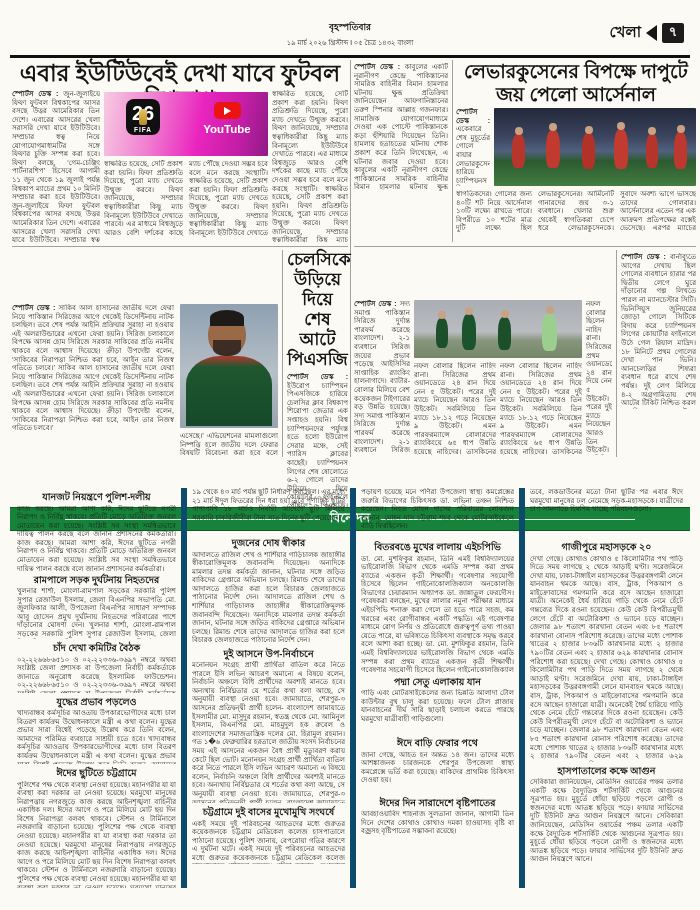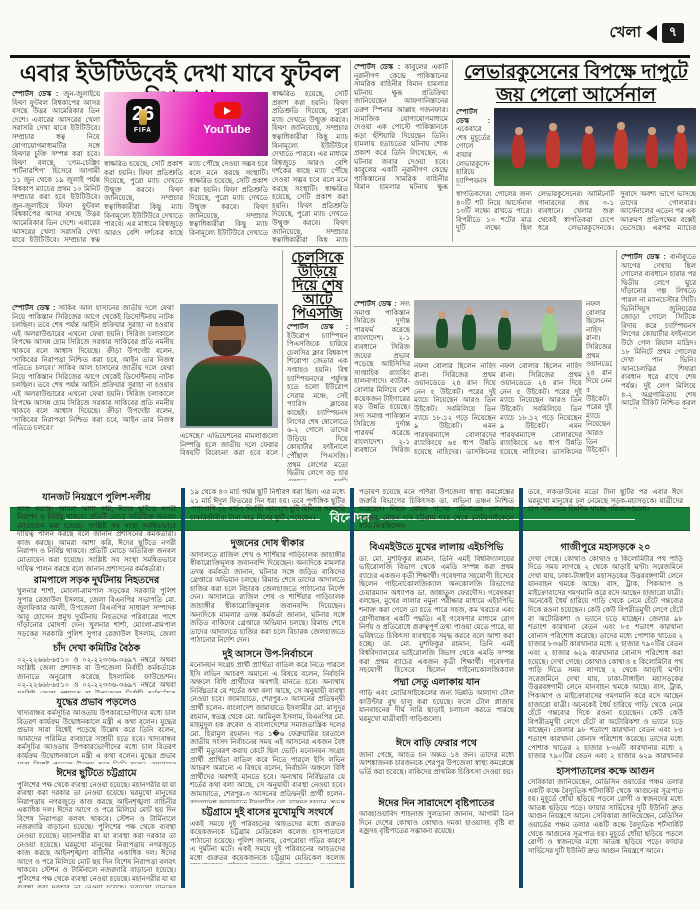--- a/index.html
+++ b/index.html
@@ -28,21 +28,21 @@
   .hl-xl{font-size:23px;line-height:26px;font-weight:900;text-align:center;}
   .hl-lg{font-size:19px;line-height:23px;font-weight:900;text-align:center;}
   .hl-md{font-size:12.5px;line-height:15px;font-weight:bold;text-align:center;}
   .sub-h{font-size:9.5px;line-height:11.5px;font-weight:bold;text-align:center;margin:3px 0 2px;}
   .vline{position:absolute;width:1px;background:#a3a19b;}
   .hline{position:absolute;height:1px;background:#a3a19b;}
   .abs{position:absolute;}
   
   .photo{position:absolute;overflow:hidden;border-radius:1px;}
   .ph-fifa{background:linear-gradient(100deg,#f7cbe2 0%,#f07ed0 30%,#ea25bf 58%,#c21ea5 82%,#8e1b86 100%);}
-  .fifa-logo{position:absolute;left:22px;top:7px;width:34px;height:44px;background:#101010;
+  .fifa-logo{position:absolute;left:22px;top:7px;width:34px;height:36px;background:#101010;
              border-radius:8px;color:#fff;text-align:center;}
   .fifa-logo .n26{font-size:20px;font-weight:900;line-height:24px;margin-top:2px;}
   .fifa-logo .cup{position:absolute;left:13px;top:10px;width:8px;height:16px;
                   background:linear-gradient(180deg,#e8c35a,#b98a2e);border-radius:40% 40% 20% 20%;}
   .fifa-logo .fifatxt{font-size:6.5px;font-weight:bold;letter-spacing:1px;margin-top:1px;}
   .yt{position:absolute;left:92px;top:10px;width:62px;text-align:center;}
   .yt .btn{width:27px;height:17px;background:#ec1313;border-radius:5px;margin:0 auto;
            display:flex;align-items:center;justify-content:center;}
   .yt .play{width:0;height:0;border-left:7px solid #fff;border-top:4.5px solid transparent;
             border-bottom:4.5px solid transparent;}
@@ -62,28 +62,32 @@
                   border-radius:0 0 45% 45%;background:rgba(30,26,24,.75);}
   .body-sk{position:absolute;left:6px;top:52px;width:86px;height:70px;border-radius:40% 40% 0 0;
            background:linear-gradient(180deg,#b03a2e 0%,#1f5730 16%,#16492a 100%);}
   .banner{position:absolute;left:10px;top:462px;width:680px;height:22px;background:#17833a;
           border-top:1px solid #0d5a26;border-bottom:1px solid #0d5a26;color:#fff;
           display:flex;align-items:center;justify-content:center;font-size:12.5px;font-weight:bold;margin-top:45px;}
   .banner .ln{height:1px;background:rgba(255,255,255,.9);width:255px;margin:0 10px;}
   
   .bottom{position:absolute;left:12px;top:488px;width:678px;height:400px;display:flex;}
   .bcol{width:169px;padding:0 5px;box-sizing:border-box;overflow:hidden;height:400px;}
-  .bcol + .bcol{border-left:4px solid #0c4a6e;}
+  .bcol + .bcol{border-left:6px solid #0c4a6e;}
 </style>
 </head>
 <body>
 
 <div class="page">
 
   <div class="hdr">
+    <div class="dateline">
+      <div class="day">বৃহস্পতিবার</div>
+      <div class="dt">১৯ মার্চ ২০২৬ খ্রিস্টাব্দ ǀ ০৫ চৈত্র ১৪৩২ বাংলা</div>
+    </div>
     <div class="badge">
       <span class="lbl">খেলা</span>
       <span class="tri"></span>
       <span class="pg">৭</span>
     </div>
   </div>
   <div class="mainrule"></div>
 
   <div class="abs" style="left:12px;top:60px;width:336px;height:182px;">
     <div class="hl-xl">এবার ইউটিউবেই দেখা যাবে ফুটবল বিশ্বকাপ</div>
@@ -108,21 +112,21 @@
       <div class="bt abs" style="left:260px;top:0;width:76px;height:152px;">স্বাক্ষরিত হয়েছে, সেটি প্রকাশ করা হয়নি। ফিফা প্রতিশ্রুতি দিয়েছে, পুরো ম্যাচ দেখতে উন্মুক্ত করবে। ফিফা জানিয়েছে, সম্প্রচার স্বত্বাধিকারীরা কিছু ম্যাচ বিনামূল্যে ইউটিউবে দেখাতে পারবে। এর মাধ্যমে বিশ্বজুড়ে আরও বেশি দর্শকের কাছে ম্যাচ পৌঁছে দেওয়া সম্ভব হবে বলে মনে করছে সংস্থাটি। স্বাক্ষরিত হয়েছে, সেটি প্রকাশ করা হয়নি। ফিফা প্রতিশ্রুতি দিয়েছে, পুরো ম্যাচ দেখতে উন্মুক্ত করবে। ফিফা জানিয়েছে, সম্প্রচার স্বত্বাধিকারীরা কিছু ম্যাচ বিনামূল্যে ইউটিউবে দেখাতে পারবে। এর মাধ্যমে বিশ্বজুড়ে আরও বেশি দর্শকের কাছে ম্যাচ পৌঁছে দেওয়া সম্ভব হবে বলে মনে করছে সংস্থাটি।</div>
     </div>
   </div>
 
   <div class="abs" style="left:354px;top:60px;width:94px;height:180px;">
     <div class="bt" style="height:128px;margin-top:3px;">
       <b class="byl">স্পোর্টস ডেস্ক :</b> <span>কাবুলের একটি নূরানীগণ কেন্দ্রে পাকিস্তানের সামরিক বাহিনীর বিমান হামলার ঘটনায় ক্ষুব্ধ প্রতিক্রিয়া জানিয়েছেন আফগানিস্তানের তরুণ স্পিনার আল্লাহ গজনফার। সামাজিক যোগাযোগমাধ্যমে দেওয়া এক পোস্টে পাকিস্তানকে কড়া হুঁশিয়ারি দিয়েছেন তিনি। হামলায় হতাহতের ঘটনায় শোক প্রকাশ করে তিনি লিখেছেন, এ ঘটনার জবাব দেওয়া হবে। কাবুলের একটি নূরানীগণ কেন্দ্রে পাকিস্তানের সামরিক বাহিনীর বিমান হামলার ঘটনায় ক্ষুব্ধ প্রতিক্রিয়া জানিয়েছেন আফগানিস্তানের তরুণ স্পিনার আল্লাহ গজনফার। সামাজিক যোগাযোগমাধ্যমে দেওয়া এক পোস্টে পাকিস্তানকে কড়া হুঁশিয়ারি দিয়েছেন তিনি। হামলায় হতাহতের ঘটনায় শোক প্রকাশ করে তিনি লিখেছেন, এ ঘটনার জবাব দেওয়া হবে।</span>
     </div>
   </div>
 
-  <div class="abs" style="left:456px;top:60px;width:240px;height:180px;text-decoration:underline;">
+  <div class="abs" style="left:456px;top:60px;width:240px;height:180px;">
     <div class="hl-lg">লেভারকুসেনের বিপক্ষে দাপুটে জয় পেলো আর্সেনাল</div>
     <div class="abs" style="left:0;top:48px;width:240px;height:78px;">
       <div class="bt abs" style="left:0;top:0;width:34px;height:78px;">
         <b class="byl">স্পোর্টস ডেস্ক :</b> <span>একেবারে শেষ মুহূর্তের গোলে বায়ার লেভারকুসেনকে হারিয়ে চ্যাম্পিয়নস লিগে জয় পেলো আর্সেনাল। ঘরের মাঠে শুরু থেকেই আধিপত্য ধরে রাখে মিকেল আরতেতার দল।</span>
       </div>
       <div class="photo ph-arsenal" style="left:38px;top:0;width:202px;height:78px;">
         <span class="figure" style="left:18px;top:26px;width:13px;height:34px;background:#b8352c;"></span>
         <span class="figure" style="left:52px;top:22px;width:14px;height:38px;background:#c03a30;"></span>
         <span class="figure" style="left:88px;top:25px;width:13px;height:36px;background:#b23128;"></span>
         <span class="figure" style="left:120px;top:21px;width:14px;height:40px;background:#c23b31;"></span>
@@ -147,21 +151,21 @@
       </div>
       <div class="photo ph-shakib" style="left:168px;top:0;width:98px;height:124px;">
         <div class="head-sk"></div>
         <div class="body-sk"></div>
       </div>
       <div class="bt abs" style="left:168px;top:128px;width:98px;height:25px;">এসেছে।’ এভিয়েশনের মামলাগুলো নিষ্পত্তি হলে জাতীয় দলে ফেরার বিষয়টি বিবেচনা করা হবে বলে জানানো হয়েছে।</div>
     </div>
   </div>
 
   <div class="abs" style="left:287px;top:250px;width:61px;height:207px;">
-    <div class="hl-md" style="font-size:14px;line-height:14px;text-decoration:underline;">চেলসিকে উড়িয়ে দিয়ে শেষ আটে পিএসজি</div>
+    <div class="hl-md" style="font-size:17px;line-height:20px;">চেলসিকে উড়িয়ে দিয়ে শেষ আটে পিএসজি</div>
     <div class="bt" style="height:158px;margin-top:3px;">
       <b class="byl">স্পোর্টস ডেস্ক :</b> <span>ইউরোপ চ্যাম্পিয়ন পিএসজিকে হারিয়ে চেলসির ক্লাব বিশ্বকাপ শিরোপা জেতার এক সপ্তাহও হয়নি। বিশ্ব চ্যাম্পিয়নদের পর্যুদস্ত হতে হলো ইউরোপ সেরার মঞ্চে, সেই প্যারিস ক্লাবের কাছেই। চ্যাম্পিয়নস লিগের শেষ ষোলোতে ৬-২ গোলে তাদের উড়িয়ে দিয়ে কোয়ার্টার ফাইনালে পৌঁছাল পিএসজি। প্রথম লেগের মতো দ্বিতীয় লেগে বড় হার দেখতে হয়নি চেলসিকে। কিন্তু দুই লেগ মিলিয়ে বিধ্বস্ত হলো তারা। পার্ক দে প্রিন্সেসে ৫-২ গোলে হেরেছিল চেলসি। ইউরোপ চ্যাম্পিয়ন পিএসজিকে হারিয়ে চেলসির ক্লাব বিশ্বকাপ শিরোপা জেতার এক সপ্তাহও হয়নি। বিশ্ব চ্যাম্পিয়নদের পর্যুদস্ত হতে হলো ইউরোপ সেরার মঞ্চে, সেই প্যারিস ক্লাবের কাছেই। চ্যাম্পিয়নস লিগের শেষ ষোলোতে ৬-২ গোলে তাদের উড়িয়ে দিয়ে কোয়ার্টার ফাইনালে পৌঁছাল পিএসজি। প্রথম লেগের মতো দ্বিতীয় লেগে বড় হার দেখতে হয়নি চেলসিকে। কিন্তু দুই লেগ মিলিয়ে বিধ্বস্ত হলো তারা। পার্ক দে প্রিন্সেসে ৫-২ গোলে হেরেছিল চেলসি।</span>
     </div>
   </div>
 
   <div class="abs" style="left:354px;top:250px;width:258px;height:207px;">
     <div class="abs" style="left:0;top:50px;width:258px;height:155px;">
       <div class="bt abs" style="left:0;top:0;width:56px;height:155px;">
         <b class="byl">স্পোর্টস ডেস্ক :</b> <span>সদ্য সমাপ্ত পাকিস্তান সিরিজে দুর্দান্ত পারফর্ম করেছে বাংলাদেশ। ২-১ ব্যবধানে সিরিজ জয়ের প্রভাব পড়েছে আইসিসির সাপ্তাহিক র‍্যাংকিং হালনাগাদে। ব্যাটার-বোলার মিলিয়ে বেশ কয়েকজন টাইগারের বড় উন্নতি হয়েছে। সদ্য সমাপ্ত পাকিস্তান সিরিজে দুর্দান্ত পারফর্ম করেছে বাংলাদেশ। ২-১ ব্যবধানে সিরিজ জয়ের প্রভাব পড়েছে আইসিসির সাপ্তাহিক র‍্যাংকিং হালনাগাদে। ব্যাটার-বোলার মিলিয়ে বেশ কয়েকজন টাইগারের বড় উন্নতি হয়েছে।</span>
       </div>
@@ -206,21 +210,21 @@
         <div class="bt" style="height: 46px;">১৯ থেকে ৪৩ মার্চ পর্যন্ত ছুটি নির্ধারণ করা ছিল। এর মধ্যে ২১ মার্চ ঈদুল ফিতরের দিন ধরা হয়। তবে পূর্ণাঙ্গিক ছুটির পাশাপাশি ১৮ মার্চও নির্বাহী আদেশে ছুটি মিলিয়ে সরকারি চাকরিজীবীরা টানা সাত দিনের ছুটি পেয়েছেন।</div>
         <div class="sub-h">দুজনের দোষ স্বীকার</div>
         <div class="bt" style="height: 94px;">আদালতে রাজিল শেখ ও শার্শিয়ার গাড়িচালক জাহাঙ্গীর স্বীকারোক্তিমূলক জবানবন্দি দিয়েছেন। অন্যদিকে মামলার তদন্ত কর্মকর্তা জানান, ঘটনার সঙ্গে জড়িত বাকিদের গ্রেপ্তারে অভিযান চলছে। রিমান্ড শেষে তাদের আদালতে হাজির করা হলে বিচারক জেলহাজতে পাঠানোর নির্দেশ দেন। আদালতে রাজিল শেখ ও শার্শিয়ার গাড়িচালক জাহাঙ্গীর স্বীকারোক্তিমূলক জবানবন্দি দিয়েছেন। অন্যদিকে মামলার তদন্ত কর্মকর্তা জানান, ঘটনার সঙ্গে জড়িত বাকিদের গ্রেপ্তারে অভিযান চলছে। রিমান্ড শেষে তাদের আদালতে হাজির করা হলে বিচারক জেলহাজতে পাঠানোর নির্দেশ দেন।</div>
         <div class="sub-h">দুই আসনে উপ-নির্বাচনে</div>
         <div class="bt" style="height: 142px;">মনোনয়ন সংগ্রহ প্রার্থী প্রার্থিতা বাতিল করে নিতে পারলে ইসি লভিন আচরণ অমান্যে এ বিষয়ে বলেন, নির্বাচনি অঞ্চলে বিধি প্রার্থীদের অবশ্যই মানতে হবে। অন্যথায় নির্বিঘ্নতার যে শর্তের কথা বলা আছে, সে অনুযায়ী ব্যবস্থা নেওয়া হবে। জামায়াতে, শেরপুর-৩ আসনের প্রতিদ্বন্দ্বী প্রার্থী হলেন- বাংলাদেশ জামায়াতে ইসলামীর মো. মাসুদুর রহমান, স্বতন্ত্র থেকে মো. আমিনুল ইসলাম, বিএনপির মো. মাহমুদুল হক রুবেল ও বাংলাদেশের সমাজতান্ত্রিক দলের মো. হিরামুল রহমান। গত ১�৬ ফেব্রুয়ারির হরতালে জাতীয় সংসদ নির্বাচনের সময় এই আসনের একজন বৈধ প্রার্থী মৃত্যুবরণ করায় কেটে ছিল ভোট। মনোনয়ন সংগ্রহ প্রার্থী প্রার্থিতা বাতিল করে নিতে পারলে ইসি লভিন আচরণ অমান্যে এ বিষয়ে বলেন, নির্বাচনি অঞ্চলে বিধি প্রার্থীদের অবশ্যই মানতে হবে। অন্যথায় নির্বিঘ্নতার যে শর্তের কথা বলা আছে, সে অনুযায়ী ব্যবস্থা নেওয়া হবে। জামায়াতে, শেরপুর-৩ আসনের প্রতিদ্বন্দ্বী প্রার্থী হলেন- বাংলাদেশ জামায়াতে ইসলামীর মো. মাসুদুর রহমান, স্বতন্ত্র থেকে মো. আমিনুল ইসলাম, বিএনপির মো. মাহমুদুল হক রুবেল ও বাংলাদেশের সমাজতান্ত্রিক দলের মো. হিরামুল রহমান। গত ১�৬ ফেব্রুয়ারির হরতালে জাতীয় সংসদ নির্বাচনের সময় এই আসনের একজন বৈধ প্রার্থী মৃত্যুবরণ করায় কেটে ছিল ভোট।</div>
         <div class="sub-h">চট্টগ্রামে দুই বাসের মুখোমুখি সংঘর্ষে</div>
         <div class="bt" style="height: 44px;">একই সময়ে দুই পরিবহনের আহতদের মধ্যে গুরুতর কয়েকজনকে চট্টগ্রাম মেডিকেল কলেজ হাসপাতালে পাঠানো হয়েছে। পুলিশ জানায়, বেপরোয়া গতির কারণে এ দুর্ঘটনা ঘটে। একই সময়ে দুই পরিবহনের আহতদের মধ্যে গুরুতর কয়েকজনকে চট্টগ্রাম মেডিকেল কলেজ হাসপাতালে পাঠানো হয়েছে। পুলিশ জানায়, বেপরোয়া গতির কারণে এ দুর্ঘটনা ঘটে।</div>
       </div>
     <div class="bcol">
         <div class="bt" style="height: 50px;">পড়ায়ণ হয়েছে মনে পণিরা উপজেলা স্বাস্থ্য কমপ্লেক্সের জরুরি বিভাগের চিকিৎসক ডা. লভিনা তঞ্চন নিশ্চিত করেছেন। নিহত মোহন দাসের পরিবারের লোকজন জানান, মোহন দাস চট্টগ্রাম শহর থেকে মোটরসাইকেলে বাড়ি ফিরছিলেন।</div>
-        <div class="sub-h">বিএমইউতে মুখের লালায় এইচপিভি</div>
+        <div class="sub-h">বিতরবঙে মুখের লালায় এইচপিভি</div>
         <div class="bt" style="height: 118px;">ডা. মো. মুশফিকুর রহমান, তিনি এমই বিশ্ববিদ্যালয়ের ভাইরোলজি বিভাগ থেকে এমডি সম্পন্ন করা প্রথম ব্যাচের একজন কৃতী শিক্ষার্থী। গবেষণার সহযোগী হিসেবে ছিলেন গাইনোকোলজিক্যাল অনকোলজি বিভাগের চেয়ারম্যান অধ্যাপক ডা. জান্নাতুল ফেরদৌস। গবেষকরা বলছেন, মুখের লালার নমুনা পরীক্ষার মাধ্যমে এইচপিভি শনাক্ত করা গেলে তা হতে পারে সহজ, কম খরচের এবং রোগীবান্ধব একটি পদ্ধতি। এই গবেষণার মাধ্যমে রোগ নির্ণয় ও প্রতিরোধে গুরুত্বপূর্ণ তথ্য পাওয়া যেতে পারে, যা ভবিষ্যতে চিকিৎসা ব্যবস্থাকে সমৃদ্ধ করবে বলে আশা করা হচ্ছে। ডা. মো. মুশফিকুর রহমান, তিনি এমই বিশ্ববিদ্যালয়ের ভাইরোলজি বিভাগ থেকে এমডি সম্পন্ন করা প্রথম ব্যাচের একজন কৃতী শিক্ষার্থী। গবেষণার সহযোগী হিসেবে ছিলেন গাইনোকোলজিক্যাল অনকোলজি বিভাগের চেয়ারম্যান অধ্যাপক ডা. জান্নাতুল ফেরদৌস। গবেষকরা বলছেন, মুখের লালার নমুনা পরীক্ষার মাধ্যমে এইচপিভি শনাক্ত করা গেলে তা হতে পারে সহজ, কম খরচের এবং রোগীবান্ধব একটি পদ্ধতি। এই গবেষণার মাধ্যমে রোগ নির্ণয় ও প্রতিরোধে গুরুত্বপূর্ণ তথ্য পাওয়া যেতে পারে, যা ভবিষ্যতে চিকিৎসা ব্যবস্থাকে সমৃদ্ধ করবে বলে আশা করা হচ্ছে।</div>
         <div class="sub-h">পদ্মা সেতু এলাকায় যান</div>
         <div class="bt" style="height: 45px;">গাড়ি এবং মোটরসাইকেলের জন্য ভিন্নতি আলাদা টোল কাউন্টার বুথ চালু করা হয়েছে। ফলে টোল প্লাজায় যানবাহনের দীর্ঘ সারি ছাড়াই চলাচল করতে পারছে ঘরমুখো যাত্রীবাহী গাড়িগুলো।</div>
         <div class="sub-h">ঈদে বাড়ি ফেরার পথে</div>
         <div class="bt" style="height: 43px;">জানা গেছে, আহত হন অন্তত ১৪ জন। তাদের মধ্যে আশঙ্কাজনক চারজনকে শেরপুর উপজেলা স্বাস্থ্য কমপ্লেক্সে ভর্তি করা হয়েছে। বাকিদের প্রাথমিক চিকিৎসা দেওয়া হয়।</div>
         <div class="sub-h">ঈদের দিন সারাদেশে বৃষ্টিপাতের</div>
         <div class="bt" style="height: 26px;">আবহাওয়াবিদ শাহনাজ সুলতানা জানান, আগামী তিন দিনে দেশের কোথাও কোথাও দমকা হাওয়াসহ বৃষ্টি বা বজ্রসহ বৃষ্টিপাতের সম্ভাবনা রয়েছে।</div>
       </div>
     <div class="bcol">
         <div class="bt" style="height: 50px;">তবে, লকডাউনের মতো টানা ছুটির পর এবার ঈদে ঘরমুখো মানুষের ঢল নেমেছে সড়ক-মহাসড়কে। যাত্রীদের চাপ সামলাতে হিমশিম খাচ্ছে পরিবহনগুলো।</div>

